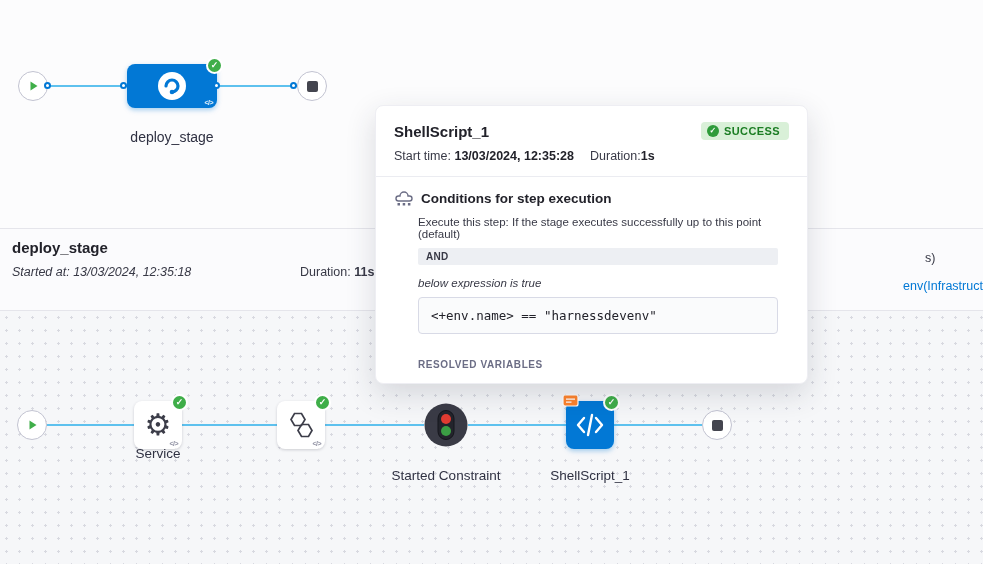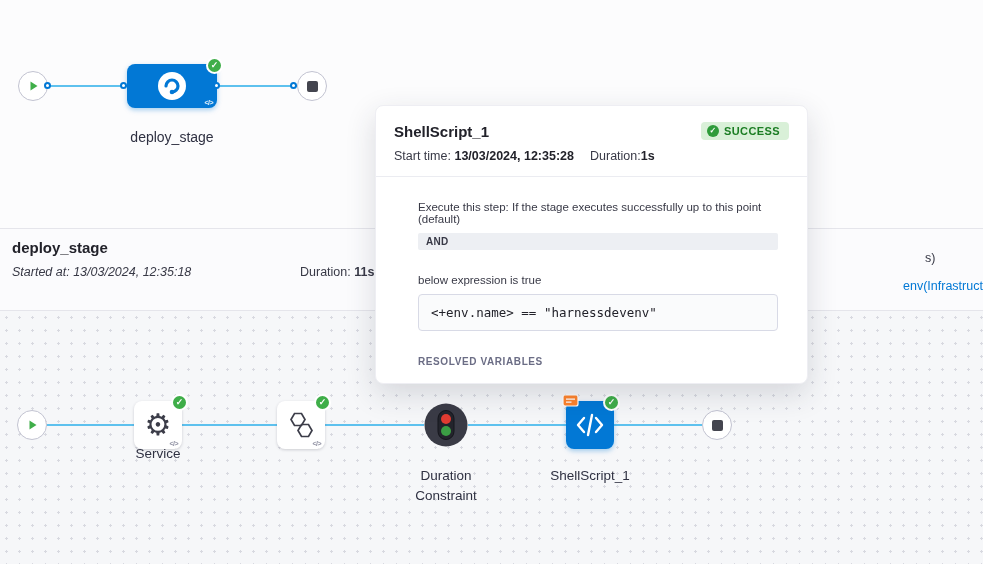--- a/index.html
+++ b/index.html
@@ -105,21 +105,21 @@
   .popover-body { padding: 14px 29px 18px 18px; }
   .cond-head-row { display: flex; align-items: center; gap: 7px; }
   .cond-heading { font-size: 13.5px; font-weight: bold; color: #22222a; }
   .indent { margin-left: 24px; }
   .exec-line { margin-top: 10px; font-size: 11.5px; color: #383946; }
   .and-chip {
     margin-top: 8px; height: 17px; line-height: 17px; background: #edeff3;
     font-size: 10px; font-weight: bold; color: #383946; padding-left: 8px;
     letter-spacing: .3px; border-radius: 2px;
   }
-  .expr-intro { margin-top: 24px; font-size: 11.5px; color: #383946; }
+  .expr-intro { margin-top: 12px; font-size: 11.5px; color: #383946; font-style: italic; }
   .code-box {
     margin-top: 8px; border: 1px solid #d8dae6; background: #fafbfc; border-radius: 4px;
     padding: 10px 12px; font-family: "DejaVu Sans Mono", monospace; font-size: 12.5px;
     color: #22222a;
   }
   .resolved-heading { margin-top: 25px; font-size: 10px; font-weight: bold; color: #6b6d85; letter-spacing: .6px; }
   .resolved-item { margin-top: 10px; font-size: 11px; color: #22222a; }
 </style>
 </head>
 <body>
@@ -177,20 +177,29 @@
         <div class="status-badge">
           <span class="mini-check">✓</span>
           <span>SUCCESS</span>
         </div>
       </div>
       <div class="popover-times">
         <span>Start time: </span><b>13/03/2024, 12:35:28</b><span class="gap"></span><span>Duration:</span><b>1s</b>
       </div>
     </div>
     <div class="popover-body">
+      <div class="cond-head-row">
+        <svg width="20" height="15" viewBox="0 0 20 15">
+          <path d="M6 5a4 4 0 0 1 8 0h1.5a2.5 2.5 0 0 1 0 5h-11a2.5 2.5 0 0 1 0-5z" fill="none" stroke="#6b6d85" stroke-width="1.4"></path>
+          <rect x="3.5" y="12" width="2.5" height="2.5" fill="#6b6d85"></rect>
+          <rect x="8.7" y="12" width="2.5" height="2.5" fill="#6b6d85"></rect>
+          <rect x="13.9" y="12" width="2.5" height="2.5" fill="#6b6d85"></rect>
+        </svg>
+        <span class="cond-heading">Conditions for step execution</span>
+      </div>
       <div class="indent">
         <div class="exec-line">Execute this step: If the stage executes successfully up to this point (default)</div>
         <div class="and-chip">AND</div>
         <div class="expr-intro">below expression is true</div>
         <div class="code-box">&lt;+env.name&gt; == "harnessdevenv"</div>
         <div class="resolved-heading">RESOLVED VARIABLES</div>
       </div>
     </div>
   </div>
 
@@ -223,21 +232,21 @@
   </div>
 
   <div class="step-node bare" style="left:422px; top:401px;">
     <svg width="46" height="46" viewBox="0 0 46 46">
       <circle cx="23" cy="23" r="21.5" fill="#3a3b46"></circle>
       <rect x="15" y="8.5" width="16" height="29" rx="8" fill="#23242c" stroke="#15161c"></rect>
       <circle cx="23" cy="17" r="5" fill="#e23c32"></circle>
       <circle cx="23" cy="29" r="5" fill="#3b9e44"></circle>
     </svg>
   </div>
-  <div class="node-label" style="left:391px; top:466px; width:110px;">Duration Constraint</div>
+  <div class="node-label" style="left:391px; top:466px; width:110px;">Started Constraint</div>
 
   <div class="step-node blue" style="left:566px; top:401px;">
     <svg width="30" height="26" viewBox="0 0 30 26" fill="none" stroke="#ffffff" stroke-width="2.4" stroke-linecap="round" stroke-linejoin="round">
       <path d="M9 6L3 13l6 7"></path>
       <path d="M21 6l6 7-6 7"></path>
       <path d="M17 3l-4 20"></path>
     </svg>
     <span class="check-badge">✓</span>
     <span class="orange-badge">
       <svg width="17" height="15" viewBox="0 0 17 15">

